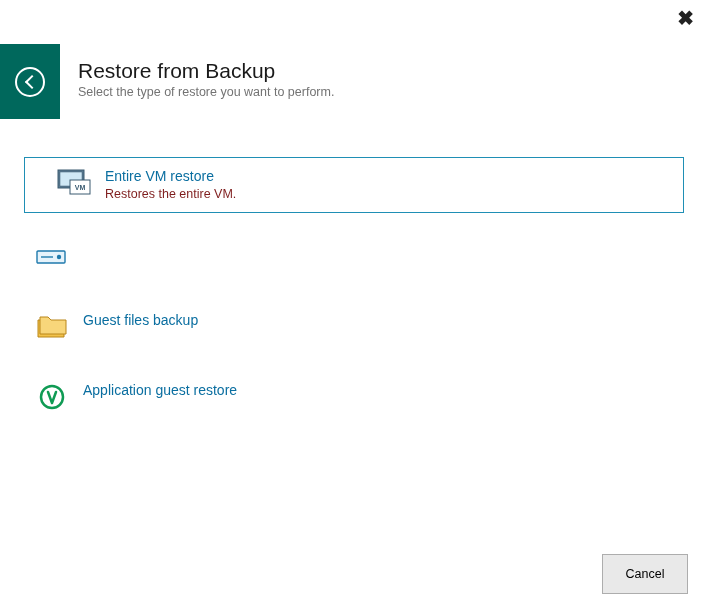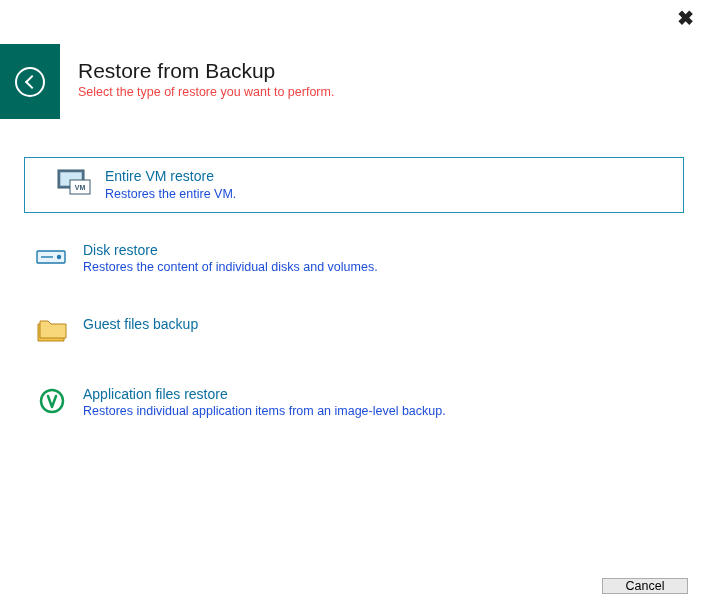--- a/index.html
+++ b/index.html
@@ -51,21 +51,21 @@
   }
   .title {
     font-size: 21px;
     font-weight: 400;
     color: #1a1a1a;
     margin: 0 0 2px 0;
     line-height: 1.2;
   }
   .subtitle {
     font-size: 12.5px;
-    color: #ef4444;
+    color: #737373;
   }
   .close-btn {
     position: absolute;
     top: 8px;
     right: 14px;
     font-size: 20px;
     font-weight: 900;
     cursor: pointer;
     line-height: 1;
     font-family: Arial, sans-serif;
@@ -95,32 +95,32 @@
     align-items: center;
     justify-content: center;
   }
   .opt-text { flex: 1; padding-top: 0px; }
   .opt-title {
     color: #0a6ea0;
     font-size: 14px;
     line-height: 1.25;
   }
   .opt-desc {
-    color: #1d4ed8;
+    color: #7f1d1d;
     font-size: 12.5px;
     line-height: 1.3;
   }
   .footer {
     position: absolute;
     bottom: 16px;
     right: 20px;
   }
   .cancel-btn {
     min-width: 86px;
-    height: 16px;
+    height: 40px;
     font-size: 12.5px;
     font-family: inherit;
     background: #e9e9e9;
     border: 1px solid #adadad;
     cursor: pointer;
     padding: 0 12px;
   }
 </style>
 </head>
 <body>
@@ -158,24 +158,20 @@
   </div>
 
   <div class="option">
     <div class="opt-icon">
       <svg width="34" height="20" viewBox="0 0 34 20">
         <rect x="2" y="4" width="28" height="12" rx="1" fill="#e6f3fb" stroke="#1f7aad" stroke-width="1.4"></rect>
         <circle cx="24" cy="10" r="2.2" fill="#1f7aad"></circle>
         <line x1="6" y1="10" x2="18" y2="10" stroke="#1f7aad" stroke-width="1.4"></line>
       </svg>
     </div>
-    <div class="opt-text">
-      <div class="opt-title">Disk restore</div>
-      <div class="opt-desc">Restores the content of individual disks and volumes.</div>
-    </div>
   </div>
 
   <div class="option">
     <div class="opt-icon">
       <svg width="34" height="28" viewBox="0 0 34 28">
         <path d="M3 7 L11 7 L14 10 L29 10 L29 24 L3 24 Z" fill="#f2c24b" stroke="#b9861a" stroke-width="1"></path>
         <path d="M5 4 L13 4 L16 7 L31 7 L31 21 L5 21 Z" fill="#f8d67a" stroke="#b9861a" stroke-width="1"></path>
       </svg>
     </div>
     <div class="opt-text">
@@ -184,22 +180,21 @@
   </div>
 
   <div class="option">
     <div class="opt-icon">
       <svg width="30" height="30" viewBox="0 0 30 30">
         <circle cx="15" cy="15" r="11" fill="none" stroke="#109b54" stroke-width="2.5"></circle>
         <path d="M11 10 L15 21 L19 10" fill="none" stroke="#109b54" stroke-width="2.5" stroke-linejoin="round" stroke-linecap="round"></path>
       </svg>
     </div>
     <div class="opt-text">
-      <div class="opt-title">Application files restore</div>
-      <div class="opt-desc">Restores individual application items from an image-level backup.</div>
+      <div class="opt-title">Application guest restore</div>
     </div>
   </div>
 
 </div>
 
 <div class="footer">
   <button class="cancel-btn">Cancel</button>
 </div>
 
 </body></html>

